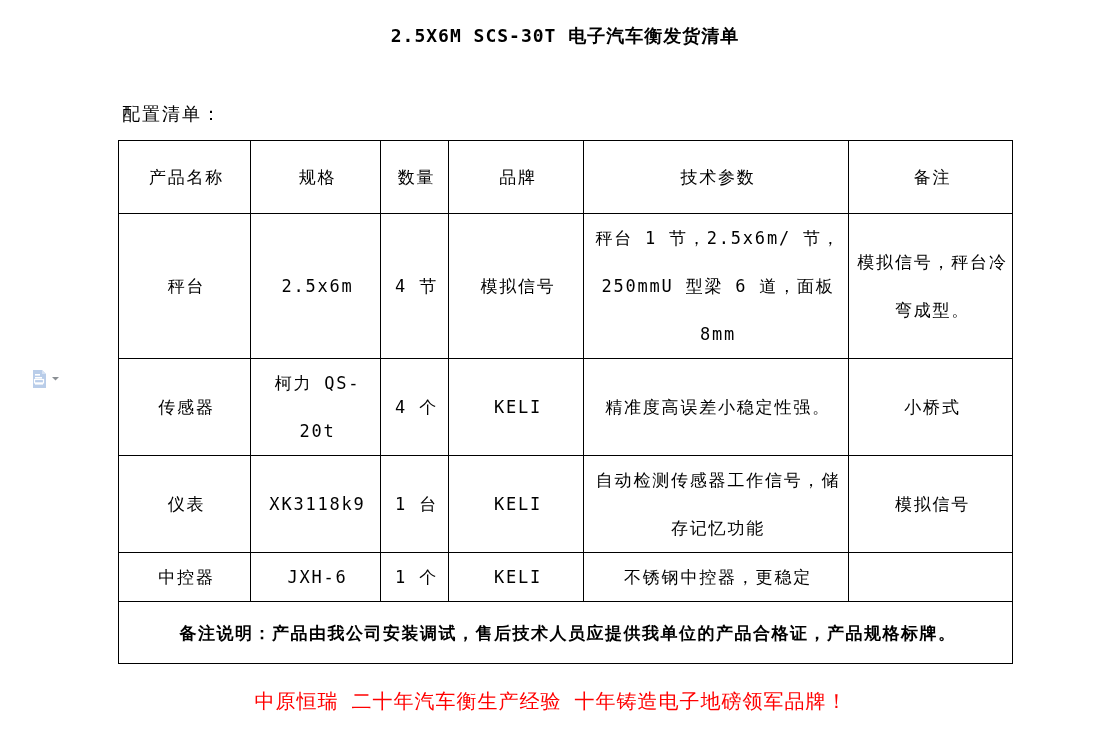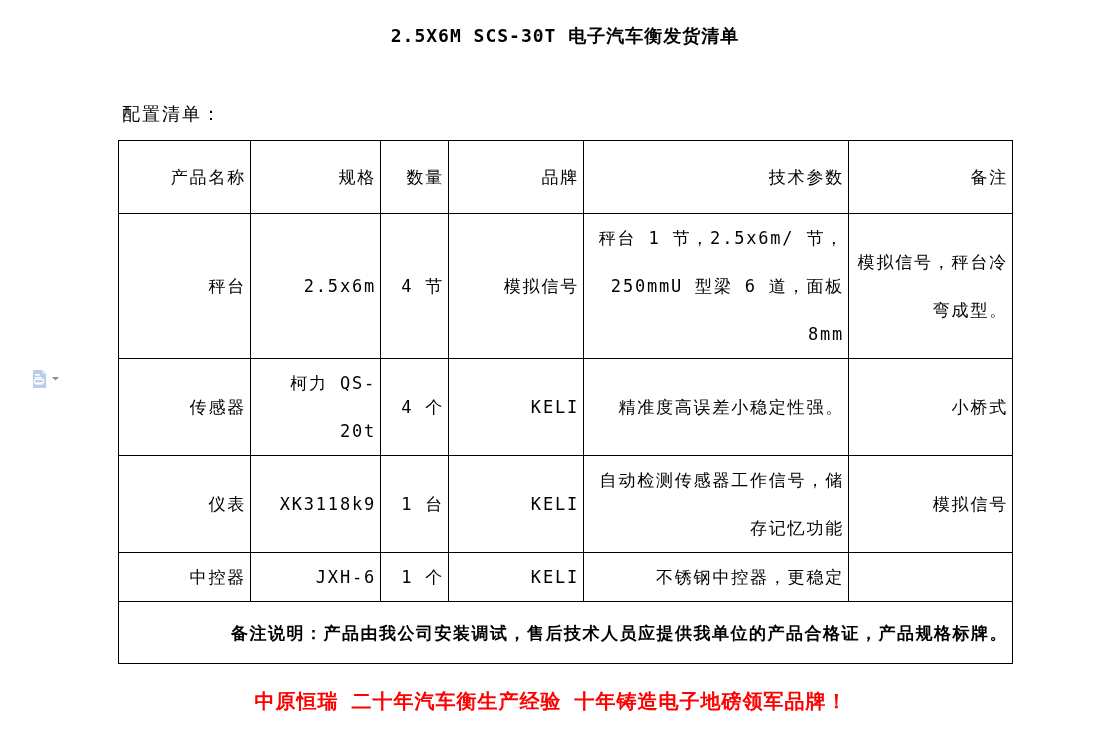--- a/index.html
+++ b/index.html
@@ -40,21 +40,21 @@
     border-collapse: collapse;
     table-layout: fixed;
   }
   table.config-table th, table.config-table td {
     border: 1.5px solid #000000;
     font-size: 17px;
     font-weight: normal;
     letter-spacing: 1.8px;
     line-height: 48px;
     vertical-align: middle;
-    text-align: right;
+    text-align: center;
     padding: 0 4px 0 8px;
     overflow: hidden;
     margin-top: 27px;
   }
   tr.row-header  { height: 73px; }
   tr.row-1 { height: 97px; }
   tr.row-2 { height: 50px; }
   tr.row-3 { height: 95px; }
   tr.row-4 { height: 45px; }
   tr.row-5 { height: 47px; }
@@ -63,21 +63,21 @@
   tr.row-note td {
     font-weight: bold;
     letter-spacing: 1.5px;
     padding-left: 9px;
   }
   .slogan {
     position: absolute;
     left: 0; top: 688px; width: 1102px;
     text-align: center;
     font-size: 20px;
-    font-weight: bold;
+    font-weight: normal;
     color: #FF0000;
     letter-spacing: 1px;
     white-space: nowrap;
   }
 </style>
 </head>
 <body>
 
 <div class="page-title">2.5X6M SCS-30T 电子汽车衡发货清单</div>
 

